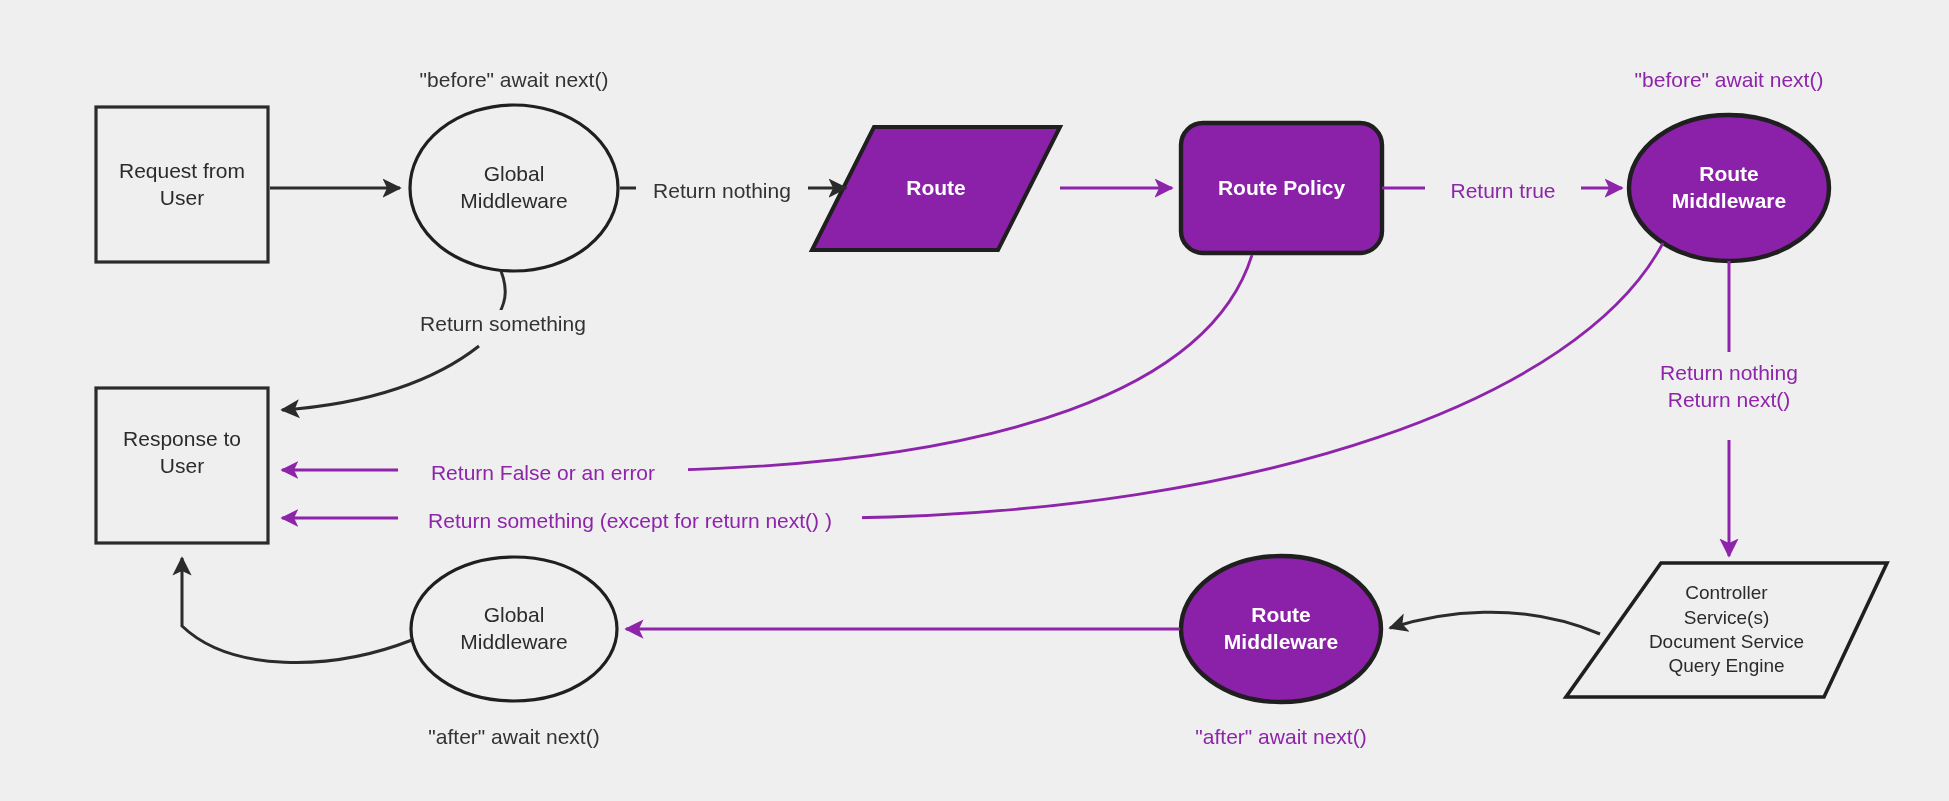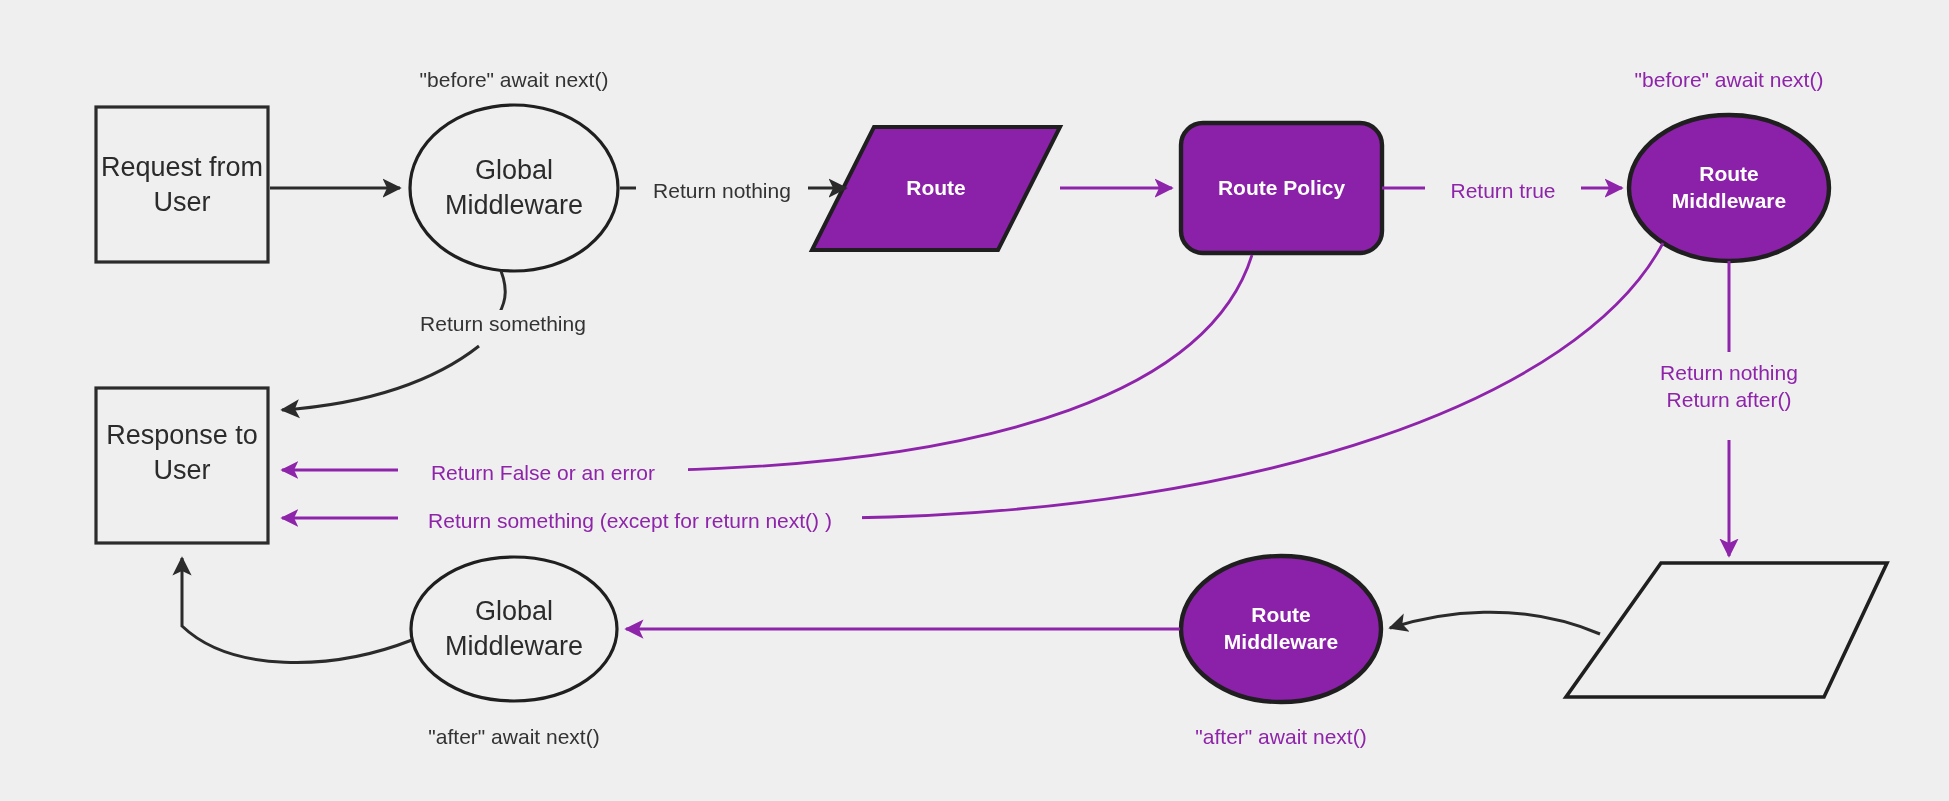--- a/index.html
+++ b/index.html
@@ -29,21 +29,21 @@
     position: absolute;
     display: flex;
     flex-direction: column;
     align-items: center;
     justify-content: center;
     text-align: center;
     pointer-events: none;
     line-height: 1.28;
     white-space: nowrap;
   }
-  .label-dark   { color: #2b2b2b; font-size: 27px; font-weight: 400; }
+  .label-dark   { color: #2b2b2b; font-size: 21px; font-weight: 400; }
   .label-white  { color: #ffffff; font-size: 21px; font-weight: 700; }
   .edge-label {
     position: absolute;
     text-align: center;
     white-space: nowrap;
     pointer-events: none;
     line-height: 1.30;
   }
   .edge-dark   { color: #333333; font-size: 21px; font-weight: 400; }
   .edge-purple { color: #8e24aa; font-size: 21px; font-weight: 400; }
@@ -127,20 +127,26 @@
 
   <div class="node-label label-white" style="left:1181px; top:123px; width:201px; height:130px;align-items:center;">
     <span>Route Policy</span>
   </div>
 
   <div class="node-label label-white" style="left:1629px; top:115px; width:200px; height:146px;">
     <span>Route</span>
     <span>Middleware</span>
   </div>
 
+  <div class="node-label label-dark" style="left:1566px; top:563px; width:321px; height:134px; font-size:19px;">
+    <span>Controller</span>
+    <span>Service(s)</span>
+    <span>Document Service</span>
+    <span>Query Engine</span>
+  </div>
 
   <div class="node-label label-white" style="left:1181px; top:556px; width:200px; height:146px;">
     <span>Route</span>
     <span>Middleware</span>
   </div>
 
   <div class="node-label label-dark" style="left:411px; top:557px; width:206px; height:144px;">
     <span>Global</span>
     <span>Middleware</span>
   </div>
@@ -163,16 +169,16 @@
   <div class="edge-label edge-dark has-bg" style="left:389px; top:310px; width:216px;">Return something</div>
 
   <div class="edge-label edge-purple has-bg" style="left:1425px; top:177px; width:144px;">Return true</div>
 
   <div class="edge-label edge-purple has-bg" style="left:398px; top:459px; width:278px;">Return False or an error</div>
 
   <div class="edge-label edge-purple has-bg" style="left:398px; top:507px; width:452px;">Return something (except for return next() )</div>
 
   <div class="edge-label edge-purple" style="left:1604px; top:359px; width:250px; background:#efefef;">
     <div>Return nothing</div>
-    <div>Return after()</div>
+    <div>Return next()</div>
   </div>
 
 </div>
 
 </body></html>

